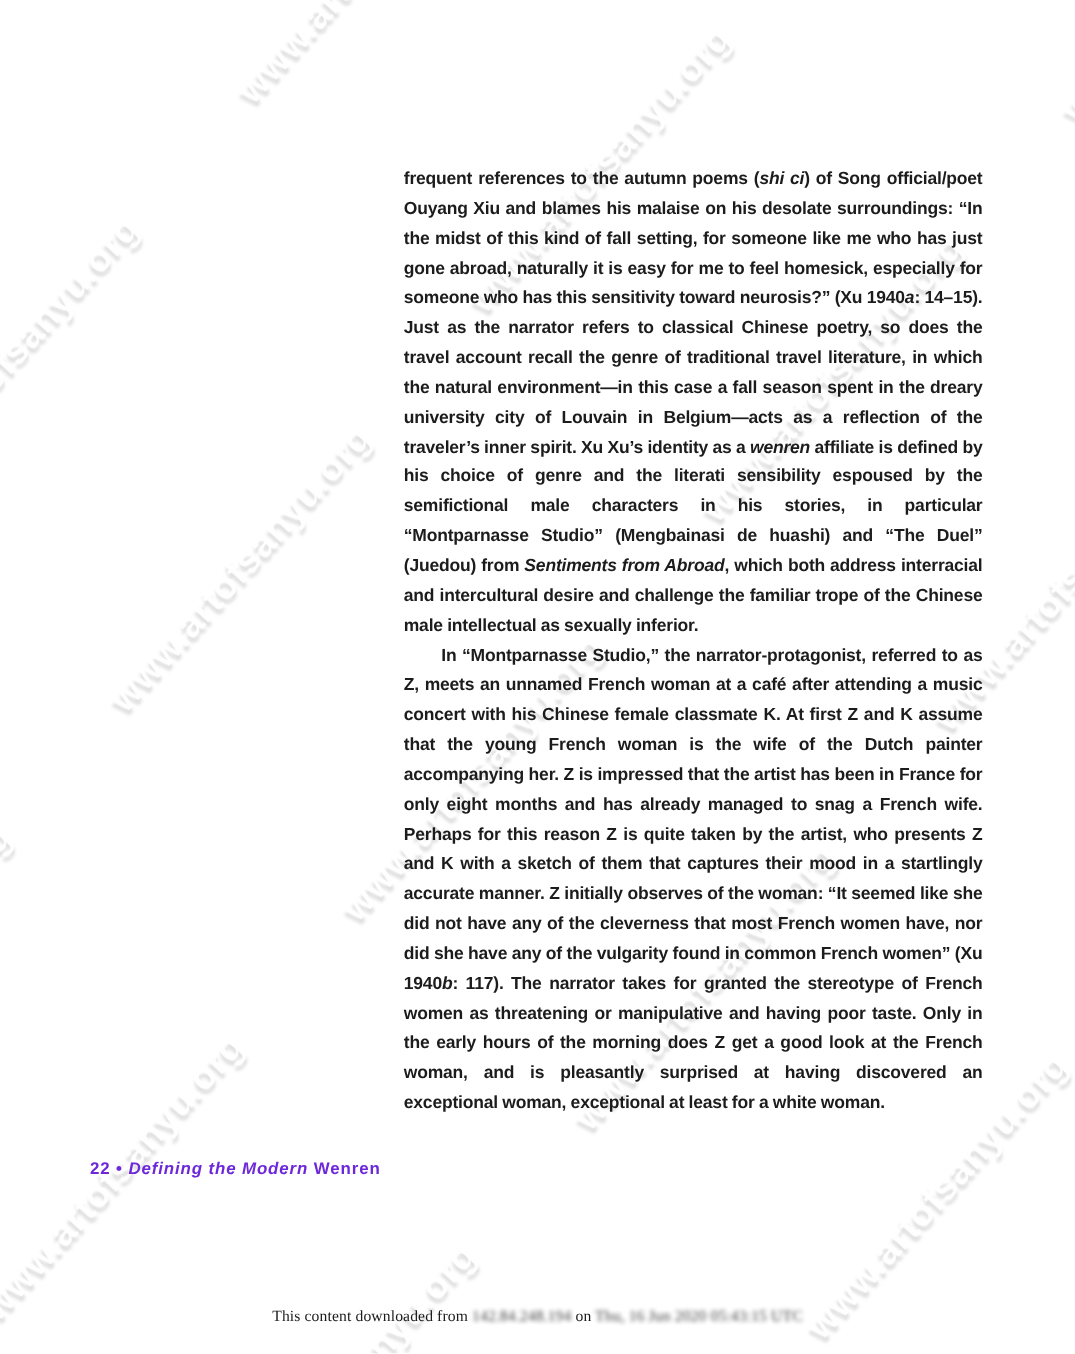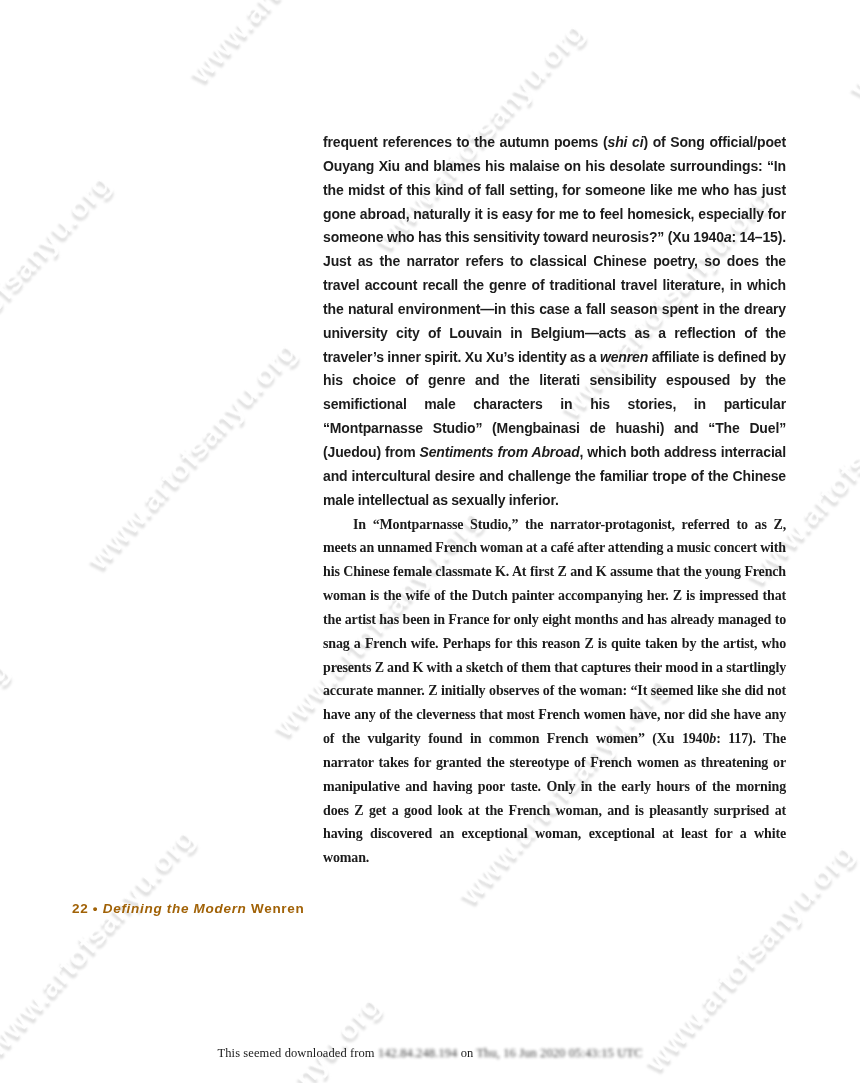--- a/index.html
+++ b/index.html
@@ -30,31 +30,31 @@
     z-index: 1;
     color: #1c1c1c;
     font-size: 14px;
     font-weight: 700;
     line-height: 23.85px;
     text-align: justify;
     letter-spacing: -0.15px;
     word-spacing: -0.3px;
   }
   .para { margin: 0; }
-  .para.indent { text-indent: 30px; font-family: Liberation Serif, serif; }
+  .para.indent { text-indent: 30px; }
   .it { font-style: italic; }
   .bd { font-weight: bold; }
   .redacted { filter: blur(1.7px); opacity: 0.85; }
   
   .footer-left {
     position: absolute;
     left: 72px;
-    top: 901px;
+    top: 927px;
     z-index: 1;
-    color: #a16207;
+    color: #6d28d9;
     font-size: 13.5px;
     font-weight: bold;
     letter-spacing: 0.7px;
   }
   
   .bottom-note {
     position: absolute;
     left: 0;
     right: 0;
     top: 1046px;
@@ -86,16 +86,16 @@
   </svg>
 
   <div class="textblock" id="paragraphs">
       <p class="para"><span>frequent references to the autumn poems (</span><span class="it">shi ci</span><span>) of Song official/poet Ouyang Xiu and blames his malaise on his desolate surroundings: “In the midst of this kind of fall setting, for someone like me who has just gone abroad, naturally it is easy for me to feel homesick, especially for someone who has this sensitivity toward neurosis?” (Xu 1940</span><span class="it">a</span><span>: 14–15). Just as the narrator refers to classical Chinese poetry, so does the travel account recall the genre of traditional travel literature, in which the natural environment—in this case a fall season spent in the dreary university city of Louvain in Belgium—acts as a reflection of the traveler’s inner spirit. Xu Xu’s identity as a </span><span class="it">wenren</span><span> affiliate is defined by his choice of genre and the literati sensibility espoused by the semifictional male characters in his stories, in particular “Montparnasse Studio” (Mengbainasi de huashi) and “The Duel” (Juedou) from </span><span class="it">Sentiments from Abroad</span><span>, which both address interracial and intercultural desire and challenge the familiar trope of the Chinese male intellectual as sexually inferior.</span></p>
       <p class="para indent"><span>In “Montparnasse Studio,” the narrator-protagonist, referred to as Z, meets an unnamed French woman at a café after attending a music concert with his Chinese female classmate K. At first Z and K assume that the young French woman is the wife of the Dutch painter accompanying her. Z is impressed that the artist has been in France for only eight months and has already managed to snag a French wife. Perhaps for this reason Z is quite taken by the artist, who presents Z and K with a sketch of them that captures their mood in a startlingly accurate manner. Z initially observes of the woman: “It seemed like she did not have any of the cleverness that most French women have, nor did she have any of the vulgarity found in common French women” (Xu 1940</span><span class="it">b</span><span>: 117). The narrator takes for granted the stereotype of French women as threatening or manipulative and having poor taste. Only in the early hours of the morning does Z get a good look at the French woman, and is pleasantly surprised at having discovered an exceptional woman, exceptional at least for a white woman.</span></p>
     </div>
 
   <div class="footer-left"><span class="bd">22 • </span><span class="it bd">Defining the Modern</span><span class="bd"> </span><span class="bd">Wenren</span></div>
 
   <div class="bottom-note">
-    <div><span>This seemed downloaded from </span><span class="redacted">142.84.248.194</span><span> on </span><span class="redacted">Thu, 16 Jun 2020 05:43:15 UTC</span></div>
+    <div><span>This content downloaded from </span><span class="redacted">142.84.248.194</span><span> on </span><span class="redacted">Thu, 16 Jun 2020 05:43:15 UTC</span></div>
   </div>
 
 </div>
 
 </body></html>

